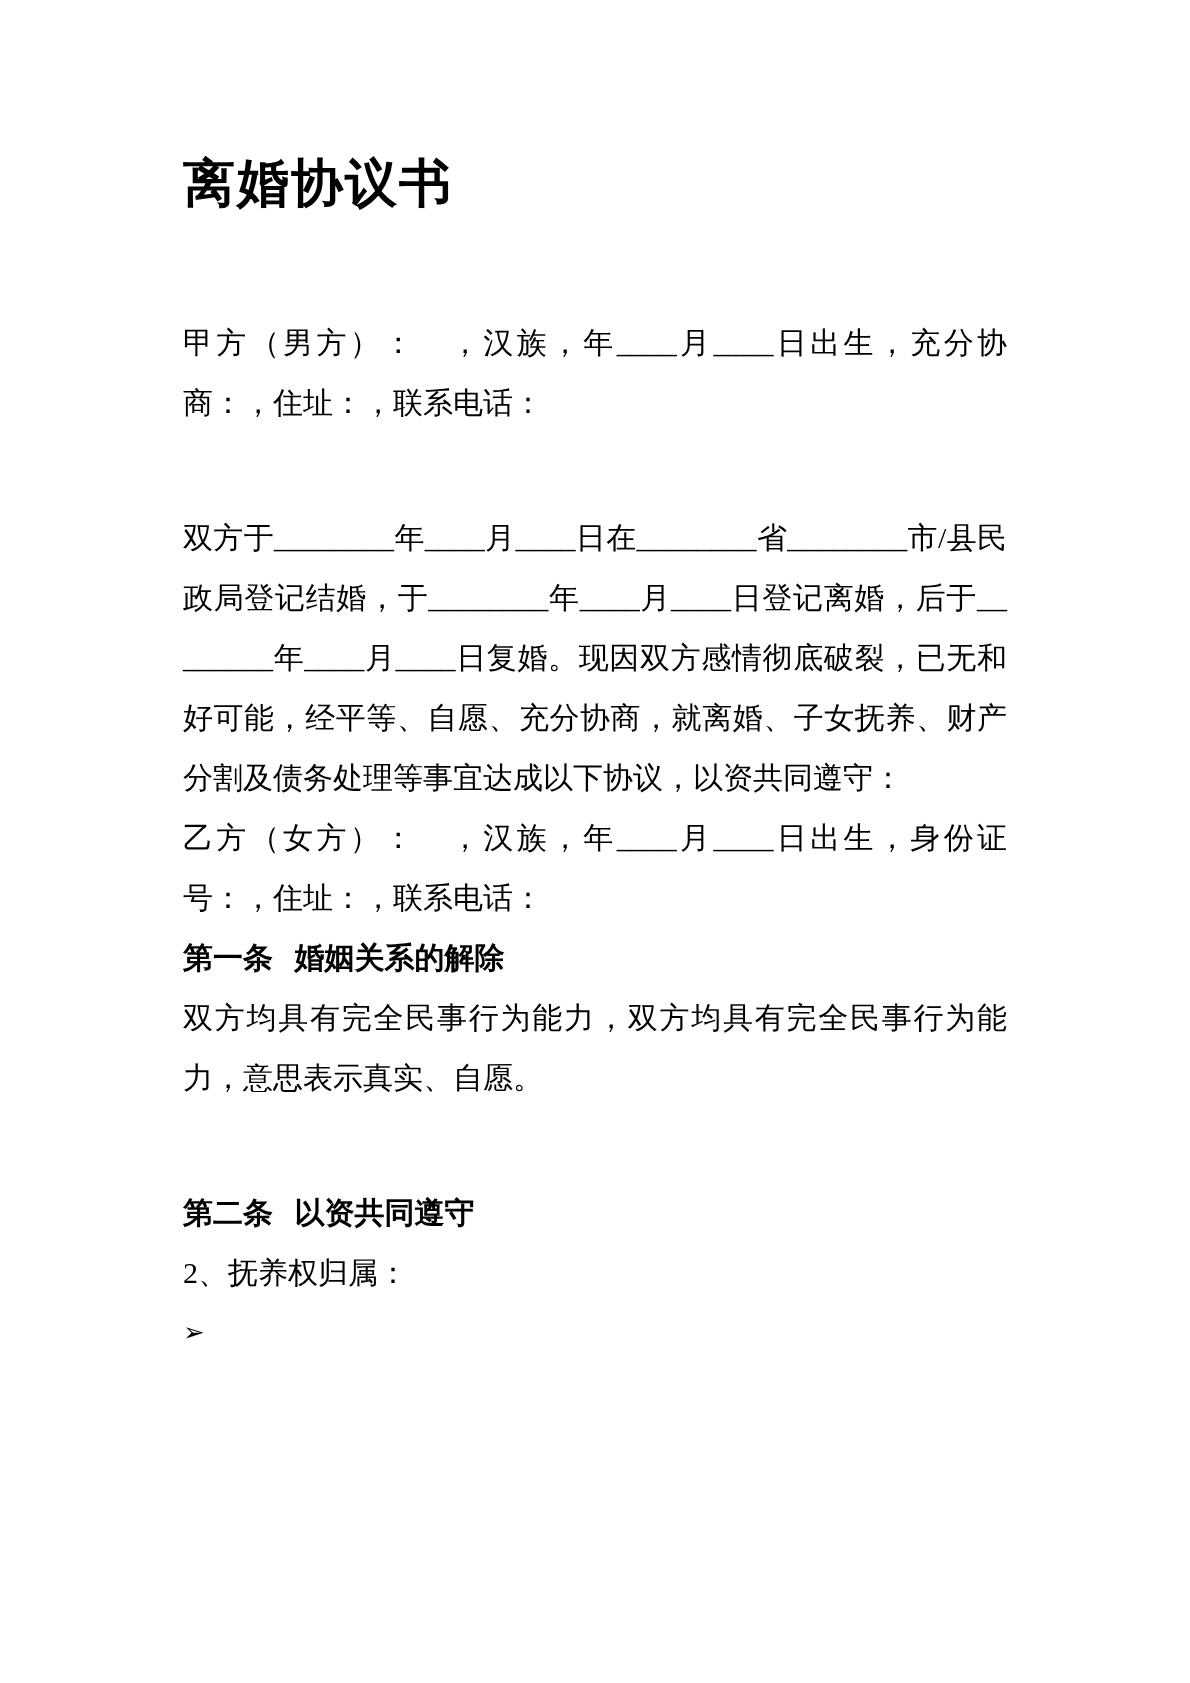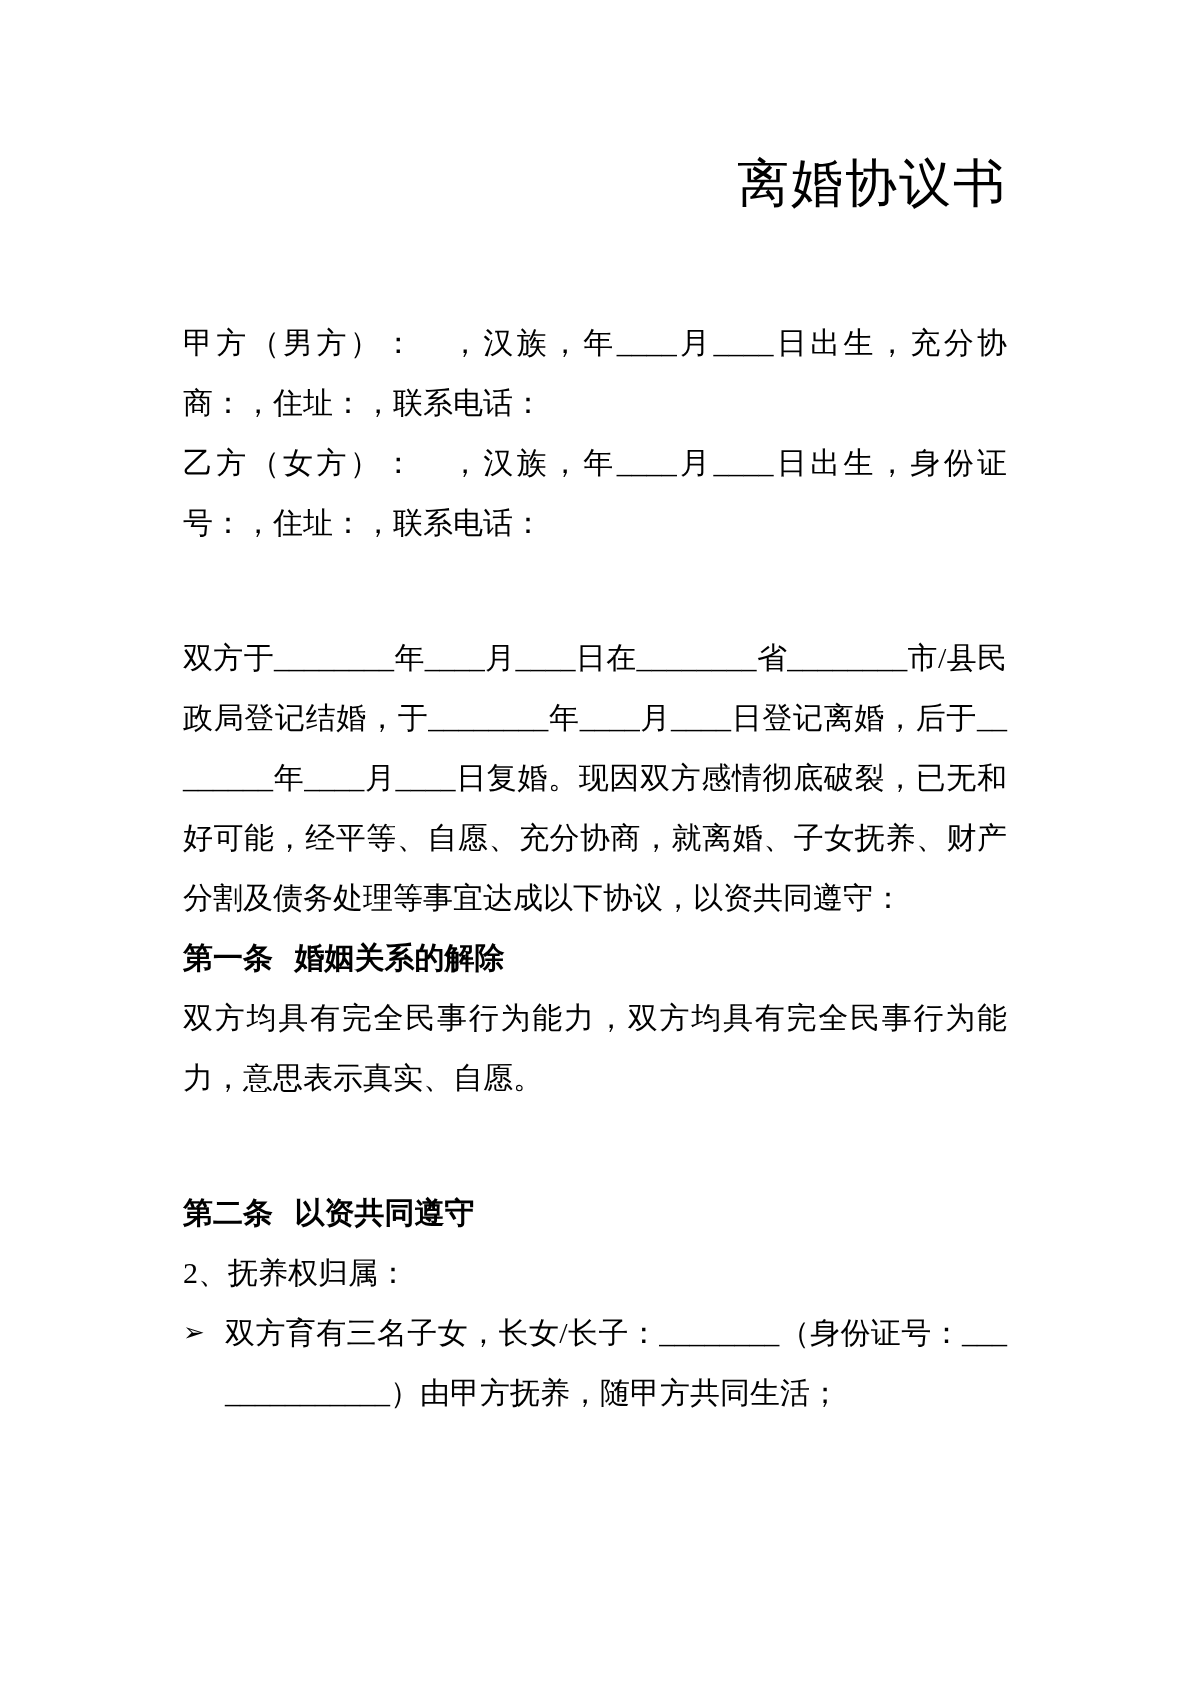--- a/index.html
+++ b/index.html
@@ -14,22 +14,22 @@
   .page {
     width: 1190px;
     height: 1683px;
     background: #ffffff;
     padding: 0 183px;
   }
   .title {
     margin-top: 150px;
     font-size: 52px;
     line-height: 68px;
-    font-weight: normal;
-    text-align: right;
+    font-weight: bold;
+    text-align: left;
     letter-spacing: 2px;
   }
   .para {
     font-size: 30px;
     line-height: 60px;
     text-align: justify;
     text-justify: inter-ideograph;
     text-align-last: left;
     word-break: break-all;
   }
@@ -56,36 +56,35 @@
 </style>
 </head>
 <body>
 
 <div class="page">
 
   <h1 class="title">离婚协议书</h1>
 
   <p class="para first-para">甲方（男方）：　，汉族，年____月____日出生，充分协商：，住址：，联系电话：</p>
 
+  <p class="para gap-before">双方于________年____月____日在________省________市/县民政局登记结婚，于________年____月____日登记离婚，后于________年____月____日复婚。现因双方感情彻底破裂，已无和好可能，经平等、自愿、充分协商，就离婚、子女抚养、财产分割及债务处理等事宜达成以下协议，以资共同遵守：</p>
+
   <p class="para">乙方（女方）：　，汉族，年____月____日出生，身份证号：，住址：，联系电话：</p>
-
-  <p class="para gap-before">双方于________年____月____日在________省________市/县民政局登记结婚，于________年____月____日登记离婚，后于________年____月____日复婚。现因双方感情彻底破裂，已无和好可能，经平等、自愿、充分协商，就离婚、子女抚养、财产分割及债务处理等事宜达成以下协议，以资共同遵守：</p>
 
   <h2 class="article-heading">
     <span class="heading-number">第一条</span>
     <span class="heading-title">婚姻关系的解除</span>
   </h2>
 
   <p class="para">双方均具有完全民事行为能力，双方均具有完全民事行为能力，意思表示真实、自愿。</p>
 
   <h2 class="article-heading gap-before">
     <span class="heading-number">第二条</span>
     <span class="heading-title">以资共同遵守</span>
   </h2>
 
   <p class="para">2、抚养权归属：</p>
 
   <p class="para bullet">
     <span class="marker">➢</span>
-    <span class="bullet-text">双方育有三名子女，长女/长子：________（身份证号：______________）由甲方抚养，随甲方共同生活；</span>
   </p>
 
 </div>
 
 </body></html>

